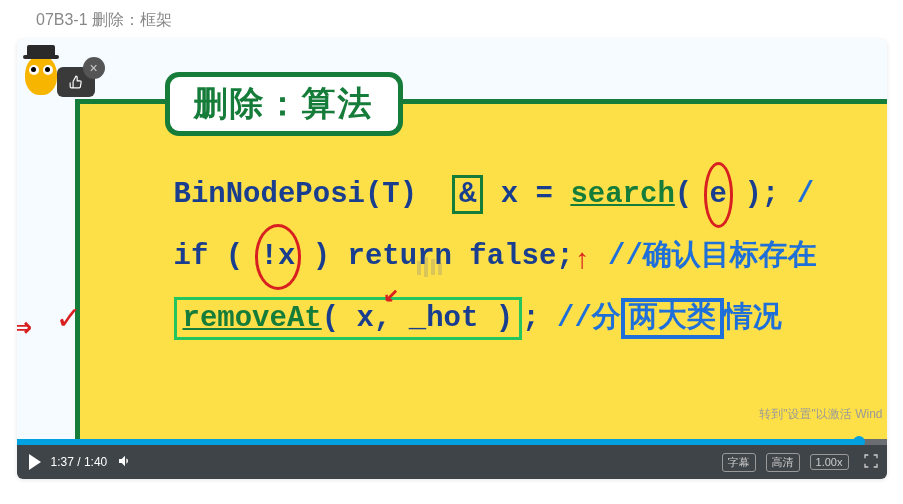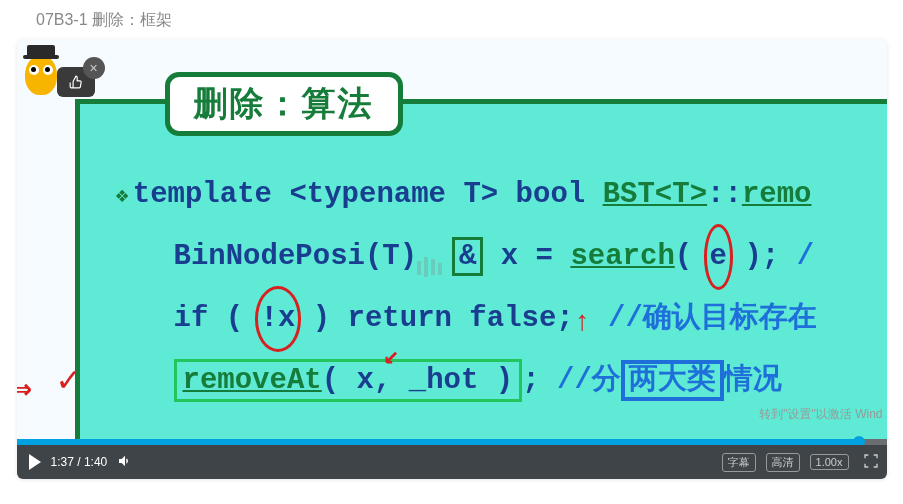--- a/index.html
+++ b/index.html
@@ -10,21 +10,21 @@
     .owl { position: absolute; top: 16px; left: 8px; z-index: 5; }
     .owl-body { width: 32px; height: 40px; background: #f7b500; border-radius: 50% 50% 45% 45%; position: relative; }
     .owl-hat { position: absolute; top: -10px; left: 2px; width: 28px; height: 12px; background: #2a2a2a; border-radius: 2px 2px 0 0; }
     .owl-hat::before { content: ""; position: absolute; bottom: -2px; left: -4px; width: 36px; height: 4px; background: #2a2a2a; border-radius: 2px; }
     .owl-eye { position: absolute; width: 10px; height: 10px; background: #fff; border-radius: 50%; top: 10px; }
     .owl-eye.l { left: 4px; } .owl-eye.r { right: 4px; }
     .owl-eye::after { content: ""; position: absolute; width: 5px; height: 5px; background: #000; border-radius: 50%; top: 2px; left: 2px; }
     .bubble { position: absolute; top: 28px; left: 40px; background: #3a3a3a; color: #fff; font-size: 13px; padding: 8px 12px; border-radius: 6px; z-index: 5; display: flex; align-items: center; gap: 6px; }
     .bubble-close { position: absolute; top: -10px; right: -10px; width: 22px; height: 22px; background: #555; border-radius: 50%; display: flex; align-items: center; justify-content: center; color: #ccc; font-size: 14px; cursor: pointer; }
     .thumb-icon { width: 14px; height: 14px; }
-    .slide { position: absolute; top: 60px; left: 58px; right: 0; bottom: 34px; border: 5px solid #167c3a; border-right: none; border-bottom: none; background: #5eead4; }
+    .slide { position: absolute; top: 60px; left: 58px; right: 0; bottom: 34px; border: 5px solid #167c3a; border-right: none; border-bottom: none; background: #fde047; }
     .slide-title { position: absolute; top: -32px; left: 85px; background: #fff; border: 5px solid #167c3a; border-radius: 14px; padding: 4px 24px; font-size: 34px; font-weight: 700; color: #167c3a; font-family: "Microsoft YaHei", sans-serif; letter-spacing: 2px; }
     .code { position: absolute; top: 62px; left: 36px; right: 0; font-family: "Courier New", monospace; font-size: 29px; font-weight: 700; line-height: 2.0; }
     .code-line { white-space: nowrap; margin-bottom: 4px; position: relative; }
     .kw { color: #1a3e8f; }
     .fn { color: #167c3a; text-decoration: underline; }
     .com { color: #1e6fd9; }
     .diamond { color: #167c3a; font-size: 22px; margin-right: 4px; }
     .boxed { border: 3px solid #167c3a; padding: 0 4px; }
     .boxed-blue { border: 4px solid #1e6fd9; padding: 0 4px; color: #1e6fd9; }
     .circ-red { display: inline-block; position: relative; }
@@ -77,23 +77,20 @@
         <span></span>
         <span></span>
         <span></span>
         <span></span>
       </div>
 
     <div class="slide">
       <div class="slide-title">删除：算法</div>
 
       <div class="code">
-        <div class="code-line">
-          <span class="diamond">❖</span><span class="kw">template &lt;typename T&gt; bool </span><span class="fn">BST&lt;T&gt;</span><span class="kw">::</span><span class="fn">remo</span>
-        </div>
         <div class="code-line" style="padding-left:58px">
           <span class="kw">BinNodePosi(T)</span>&nbsp;&nbsp;<span class="kw boxed">&amp;</span><span class="kw">  x = </span><span class="fn">search</span><span class="kw">( </span><span class="kw circ-red">e</span><span class="kw"> );</span><span class="com">  /</span>
         </div>
         <div class="code-line" style="padding-left:58px">
           <span class="kw">if ( </span><span class="kw circ-red">!x</span><span class="kw"> ) return false;</span><span class="arrow-red" style="position:relative;display:inline-block;top:4px">↑</span><span class="com">  //确认目标存在</span>
         </div>
         <div class="code-line" style="padding-left:58px">
           <span class="arrow-red" style="left:-104px;top:4px;font-size:34px">⇒</span>
           <span class="arrow-red" style="left:-58px;top:-6px;font-size:36px">✓</span>
           <span class="boxed-green-thin"><span class="fn">removeAt</span><span class="kw">( x, _hot )</span></span><span class="kw">;</span><span class="com">  //分</span><span class="boxed-blue">两大类</span><span class="com">情况</span>

